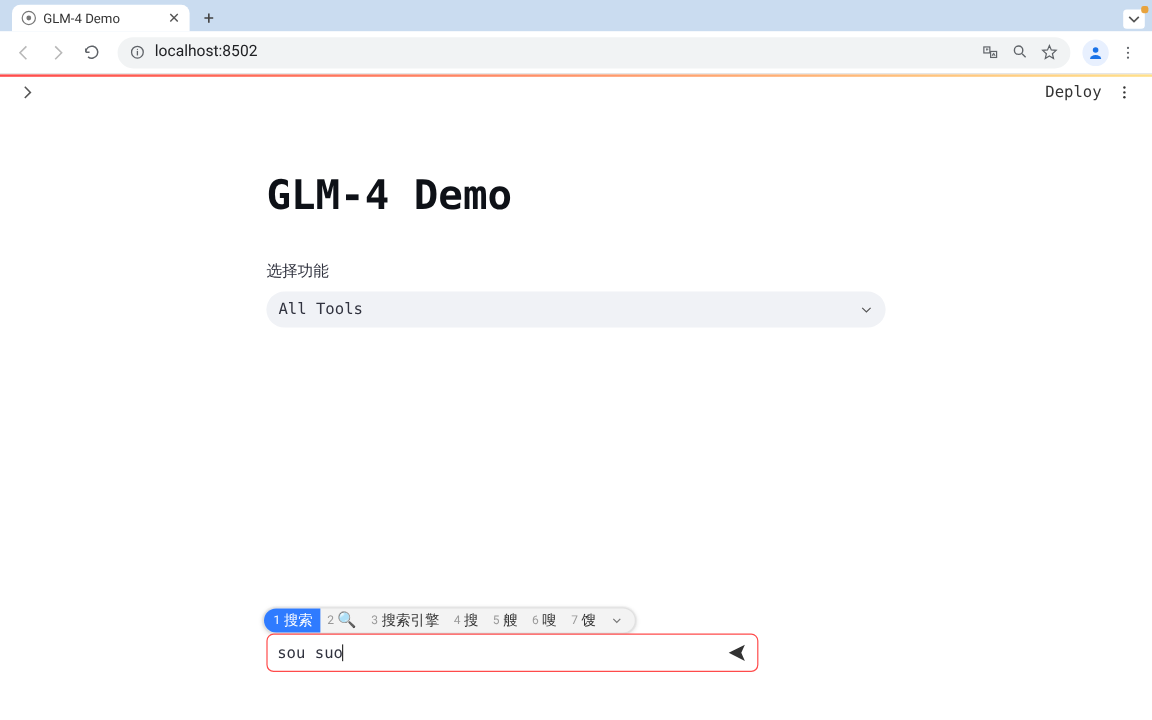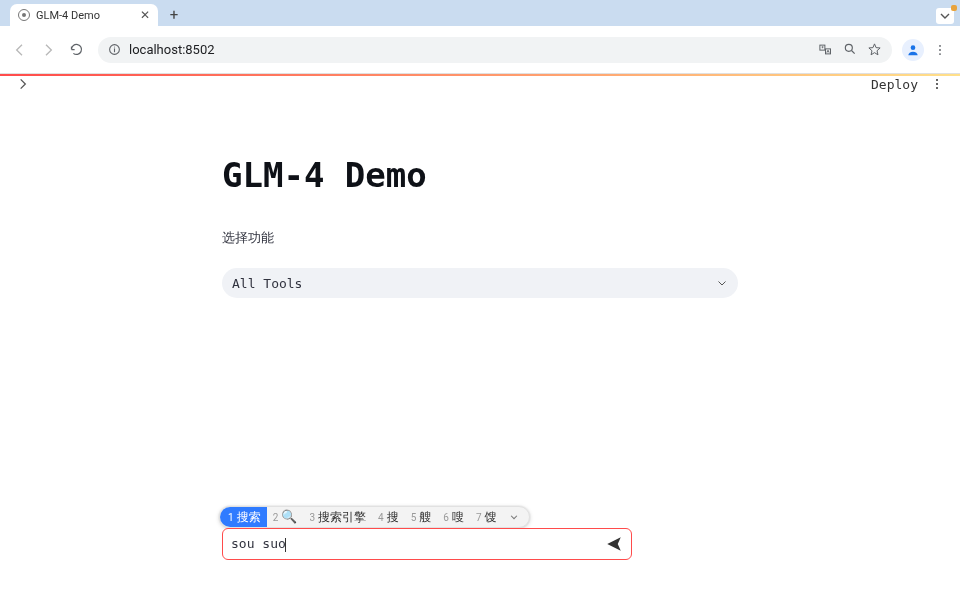--- a/index.html
+++ b/index.html
@@ -11,42 +11,42 @@
   .tab { background: #fff; height: 22px; border-radius: 7px 7px 0 0; display: flex; align-items: center; padding: 0 8px; gap: 6px; font-size: 11px; color: #333; width: 148px; }
   .tab .favicon { width: 12px; height: 12px; border: 1px solid #777; border-radius: 50%; display: flex; align-items: center; justify-content: center; }
   .tab .favicon::after { content: ""; width: 4px; height: 4px; background: #777; border-radius: 50%; }
   .tab .close { margin-left: auto; color: #555; font-size: 12px; line-height: 1; cursor: pointer; }
   .newtab { width: 20px; height: 20px; display: flex; align-items: center; justify-content: center; color: #444; font-size: 15px; margin-left: 6px; margin-bottom: 1px; cursor: pointer; }
   .tabstrip .right { margin-left: auto; display: flex; align-items: center; padding-right: 6px; padding-bottom: 2px; }
   .tabdrop { width: 18px; height: 16px; background: #fff; border-radius: 3px; display: flex; align-items: center; justify-content: center; position: relative; }
   .tabdrop svg { width: 10px; height: 10px; }
   .tabdrop .dot { position: absolute; top: -3px; right: -3px; width: 6px; height: 6px; background: #e8a33d; border-radius: 2px; }
 
-  .toolbar { background: #fff; height: 48px; display: flex; align-items: center; padding: 0 8px; gap: 4px; border-bottom: 1px solid #e0e0e0; }
+  .toolbar { background: #fff; height: 36px; display: flex; align-items: center; padding: 0 8px; gap: 4px; border-bottom: 1px solid #e0e0e0; }
   .tb-btn { width: 24px; height: 24px; display: flex; align-items: center; justify-content: center; border-radius: 50%; cursor: pointer; color: #5f6368; }
   .tb-btn.disabled { color: #b8b8b8; }
   .addr { flex: 1; display: flex; align-items: center; background: #f1f3f4; border-radius: 14px; height: 26px; padding: 0 10px; gap: 8px; margin: 0 6px; }
   .addr .site-icon { color: #5f6368; }
   .addr .url { font-size: 13px; color: #202124; }
   .addr .actions { margin-left: auto; display: flex; gap: 10px; color: #5f6368; }
   .profile { width: 22px; height: 22px; border-radius: 50%; background: #e8f0fe; display: flex; align-items: center; justify-content: center; color: #1a73e8; cursor: pointer; }
 
   .progress { height: 2px; background: linear-gradient(to right, #ff4b4b, #ffe08a); width: 100%; }
 
   
-  .apphdr { height: 24px; display: flex; padding: 0 16px; margin-top: 1px; }
+  .apphdr { height: 24px; display: flex; align-items: center; padding: 0 16px; margin-top: 1px; }
   .apphdr .expand { color: #555; cursor: pointer; }
   .apphdr .spacer { flex: 1; }
   .apphdr .deploy { font-family: ui-monospace, Menlo, Consolas, monospace; font-size: 13px; color: #333; cursor: pointer; margin-right: 12px; }
   .apphdr .menu { color: #333; cursor: pointer; }
 
   
   .main { width: 516px; margin: 0 auto; padding-top: 54px; }
   .title { font-family: ui-monospace, "SFMono-Regular", Menlo, Consolas, monospace; font-weight: 700; font-size: 34px; letter-spacing: 0px; color: #0e1117; margin-bottom: 34px; }
-  .label { font-size: 13px; color: #31333f; margin-bottom: 21px; }
+  .label { font-size: 13px; color: #31333f; margin-bottom: 8px; }
   .select { width: 100%; height: 30px; background: #f0f2f6; border-radius: 15px; display: flex; align-items: center; padding: 0 10px; cursor: pointer; }
   .select .val { font-family: ui-monospace, Menlo, Consolas, monospace; font-size: 13px; color: #31333f; }
   .select .chev { margin-left: auto; color: #555; }
 
   
   .chatwrap { position: absolute; left: 222px; width: 410px; bottom: 40px; }
   .chatbox { border: 1px solid #ff4b4b; border-radius: 6px; height: 32px; display: flex; align-items: center; padding: 0 8px; background: #fff; }
   .chatbox .text { font-family: ui-monospace, Menlo, Consolas, monospace; font-size: 13px; color: #31333f; }
   .chatbox .text .cursor { border-right: 1px solid #333; animation: blink 1s step-end infinite; display: inline-block; height: 14px; vertical-align: middle; margin-left: -1px; }
   @keyframes blink { 50% { border-color: transparent; } }

